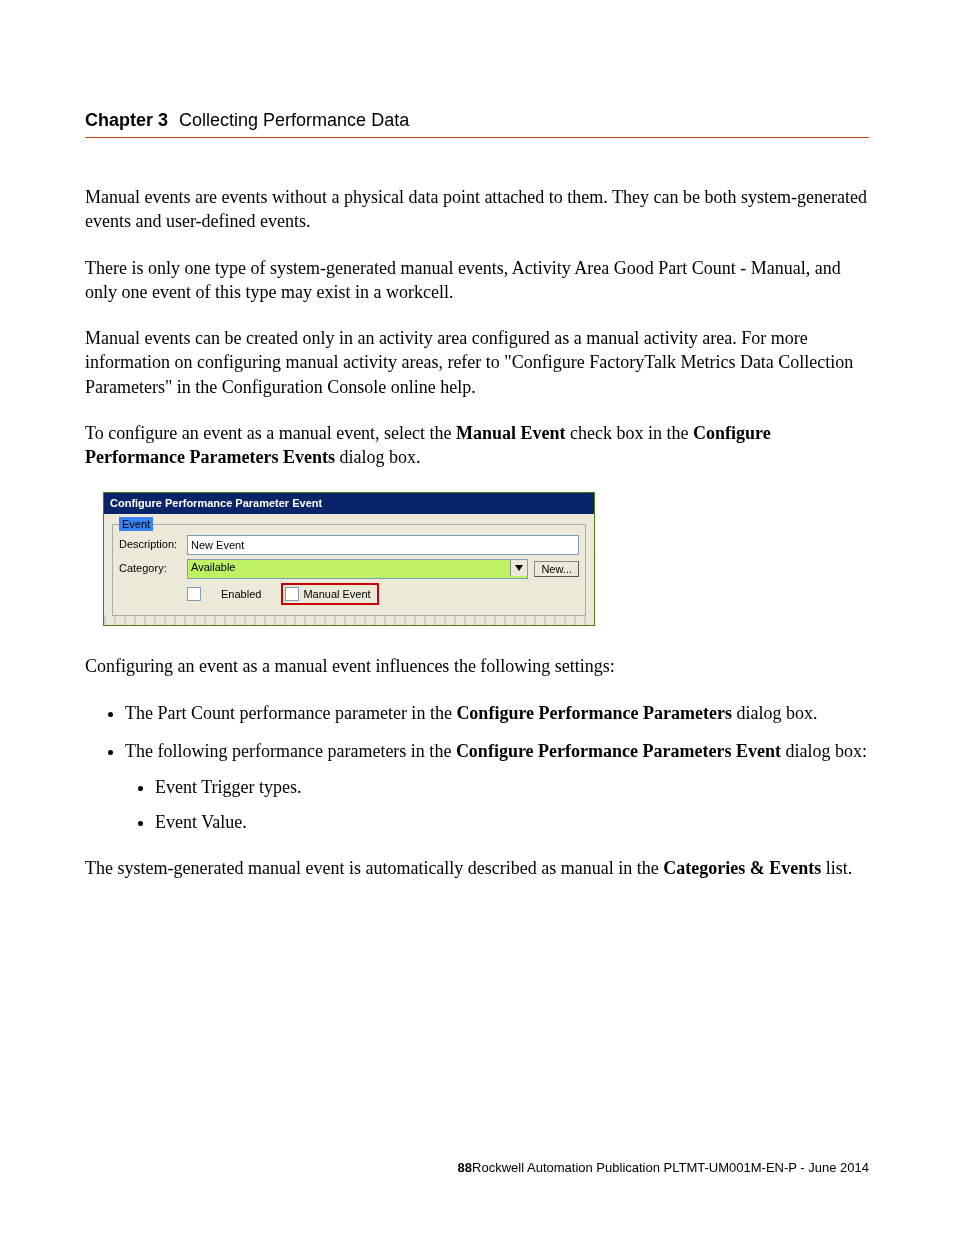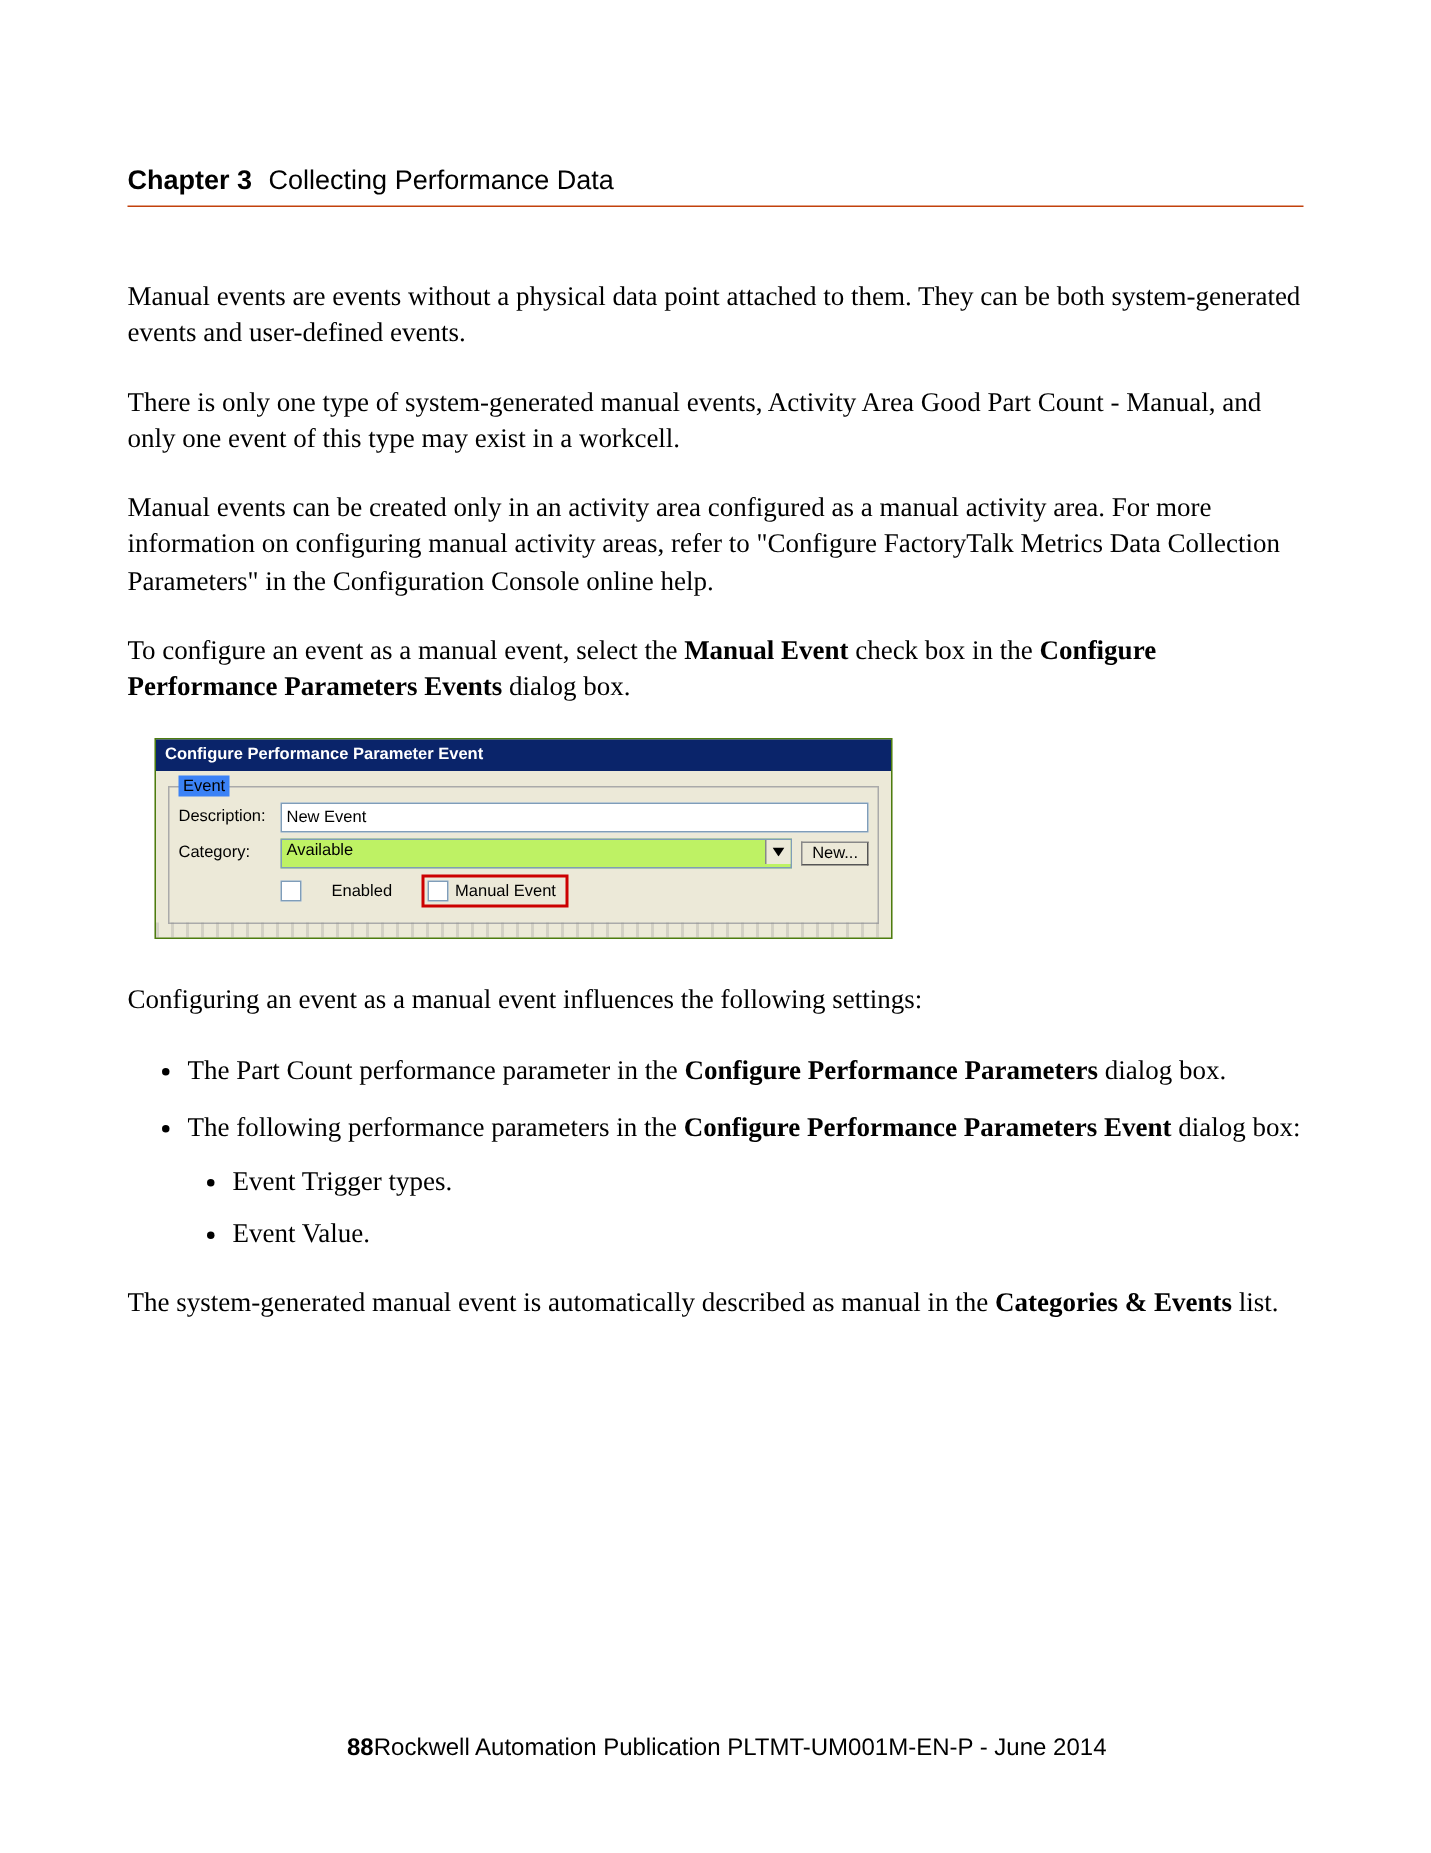--- a/index.html
+++ b/index.html
@@ -163,23 +163,23 @@
     background: repeating-linear-gradient(90deg,#888 0 2px, transparent 2px 10px);
     opacity: .25;
     margin-top: -1px;
   }
   .footer {
     position: absolute;
     bottom: 60px;
     left: 100px;
     right: 85px;
     display: flex;
-    justify-content: center;
+    justify-content: flex-end;
     font-family: Arial, Helvetica, sans-serif;
-    font-size: 16px;
+    font-size: 13px;
   }
   .footer .pageno { font-weight: bold; }
 </style>
 </head>
 <body>
 
 <div class="page">
 
   <div class="header">
     <span class="chap-label">Chapter 3</span>

